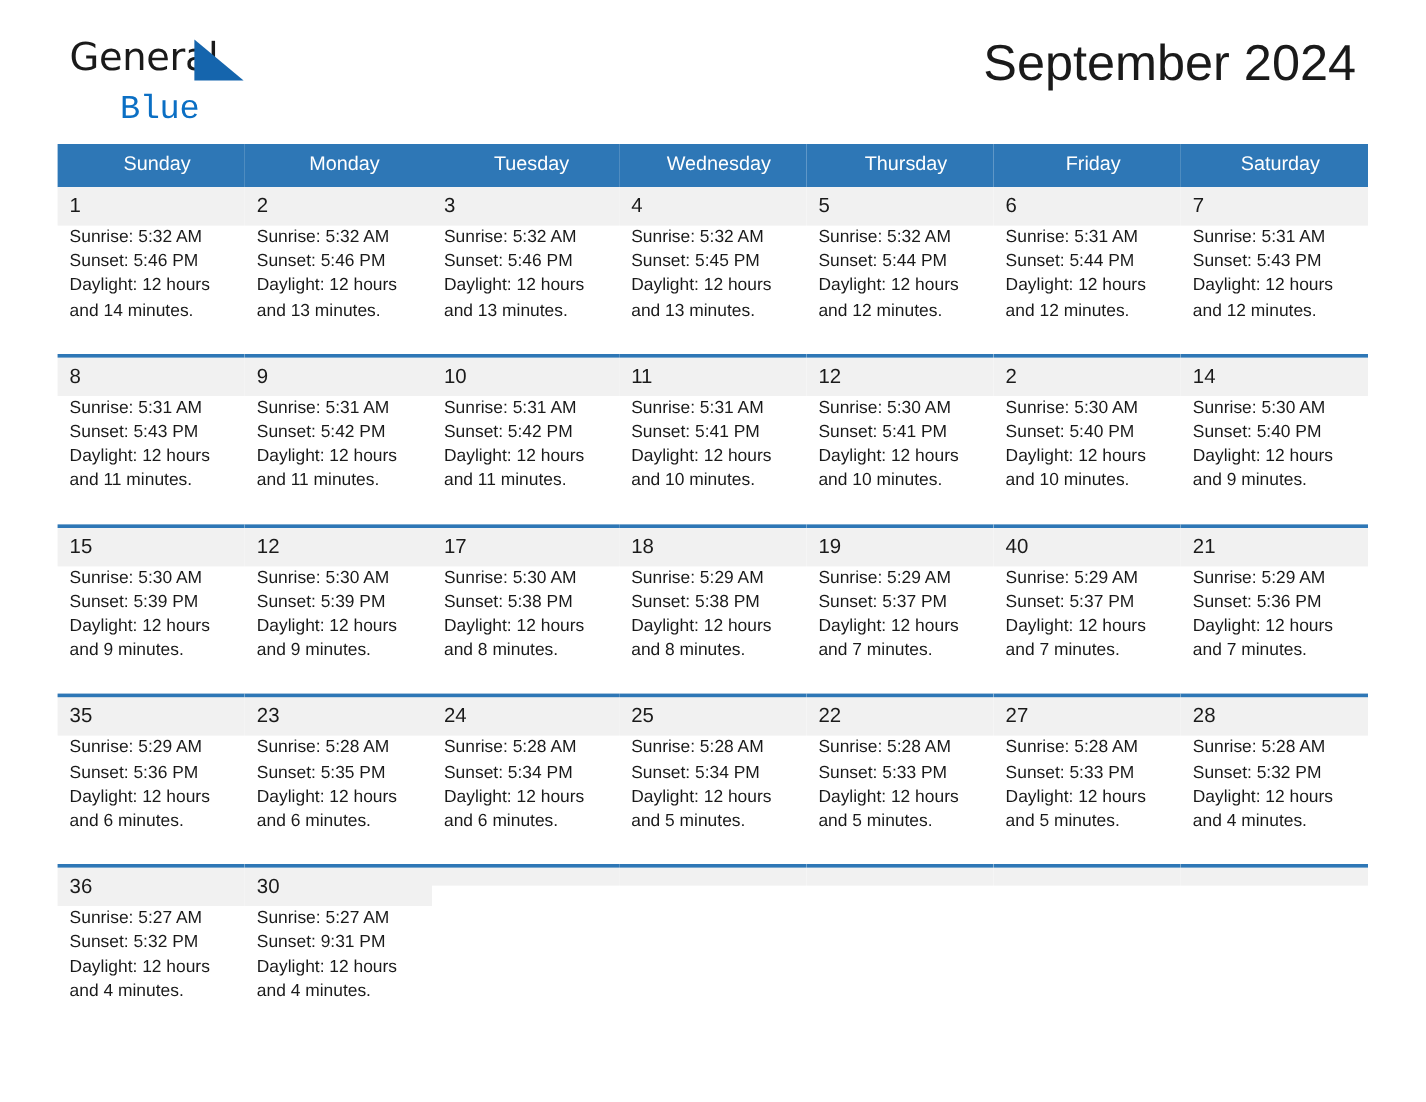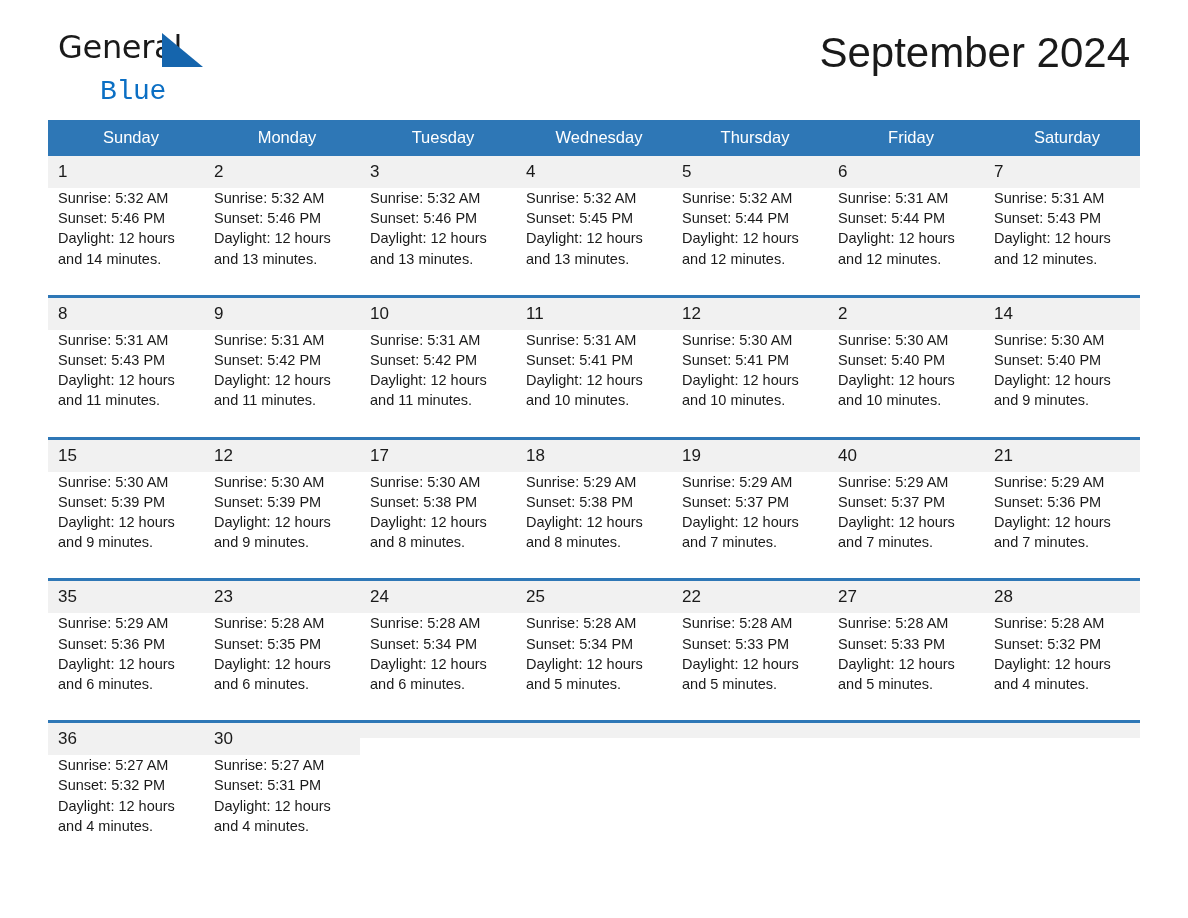--- a/index.html
+++ b/index.html
@@ -434,21 +434,21 @@
                 <div>Sunrise: 5:27 AM</div>
                 <div>Sunset: 5:32 PM</div>
                 <div>Daylight: 12 hours</div>
                 <div>and 4 minutes.</div>
               </div>
             </td>
             <td class="daycell">
               <div class="daynum">30</div>
               <div class="info">
                 <div>Sunrise: 5:27 AM</div>
-                <div>Sunset: 5:31 PM</div>
+                <div>Sunset: 9:31 PM</div>
                 <div>Daylight: 12 hours</div>
                 <div>and 4 minutes.</div>
               </div>
             </td>
             <td class="daycell">
               <div class="daynum empty"></div>
               <div class="info">
                 <div></div>
                 <div></div>
                 <div></div>

